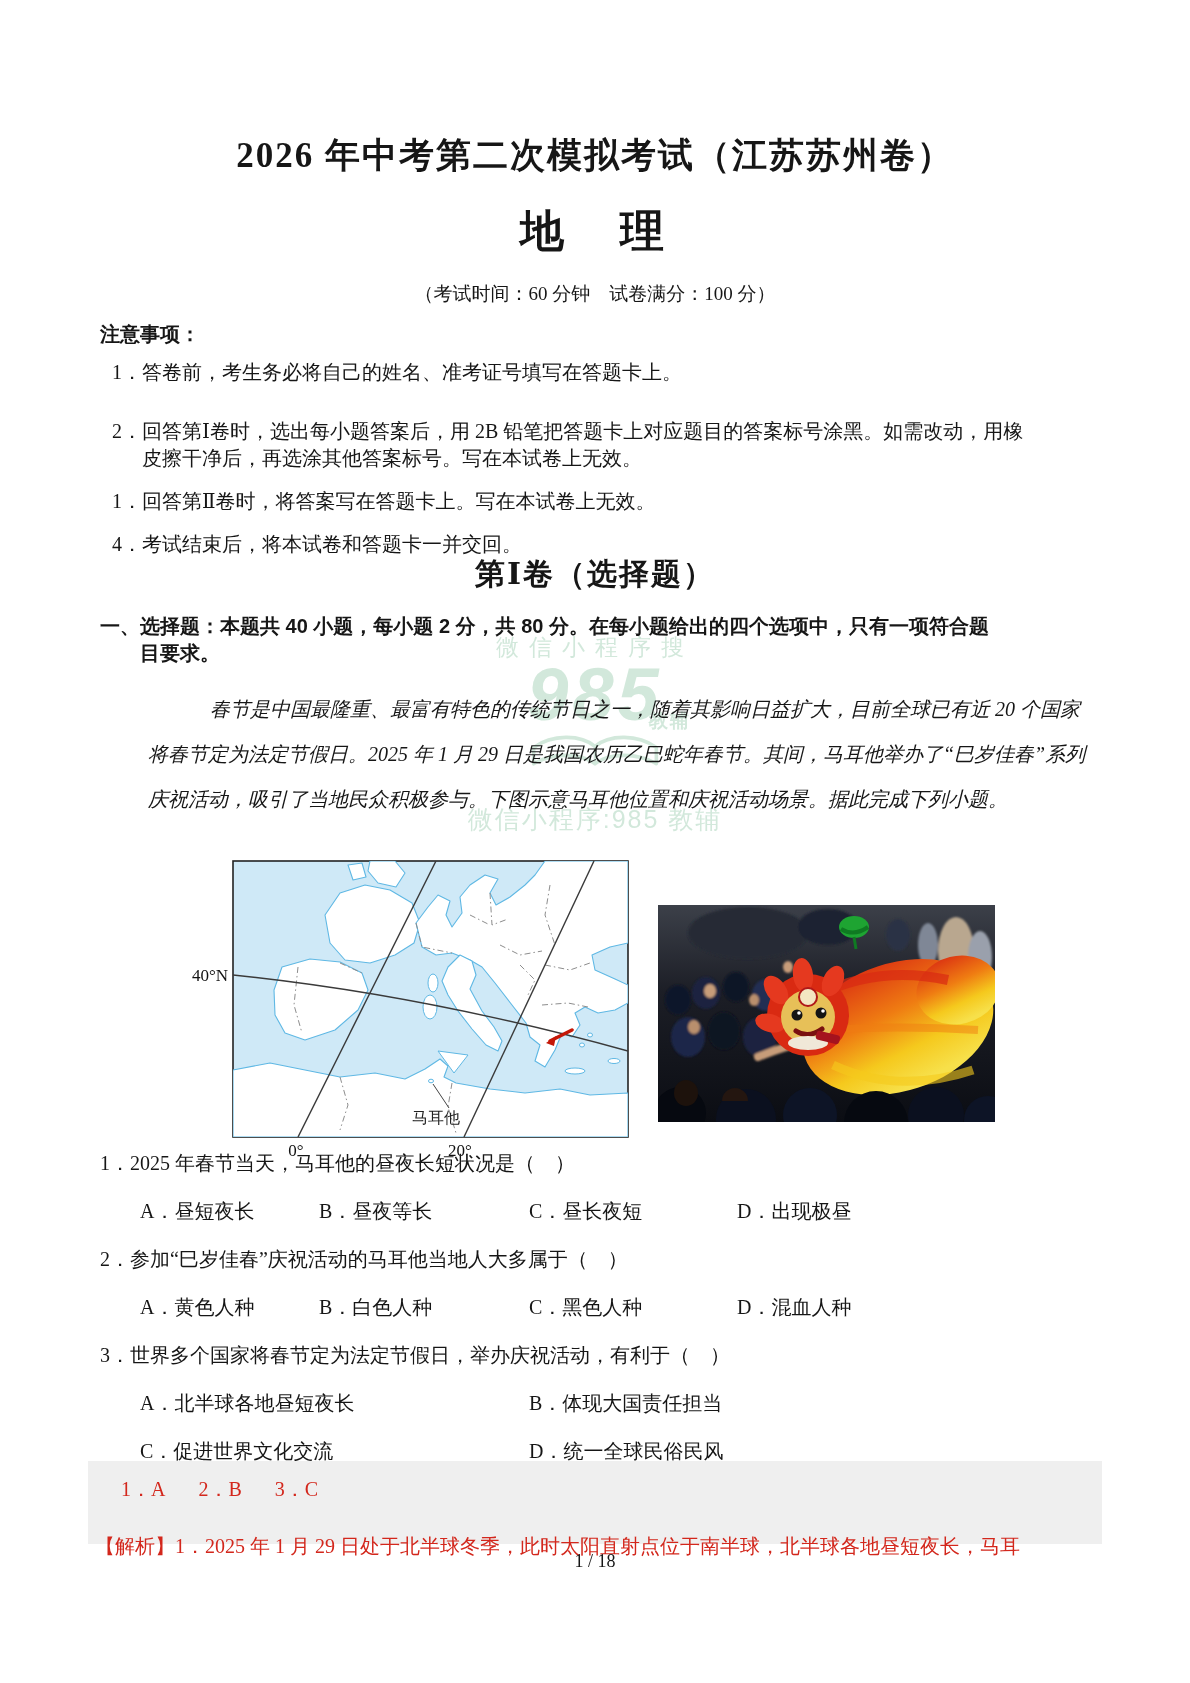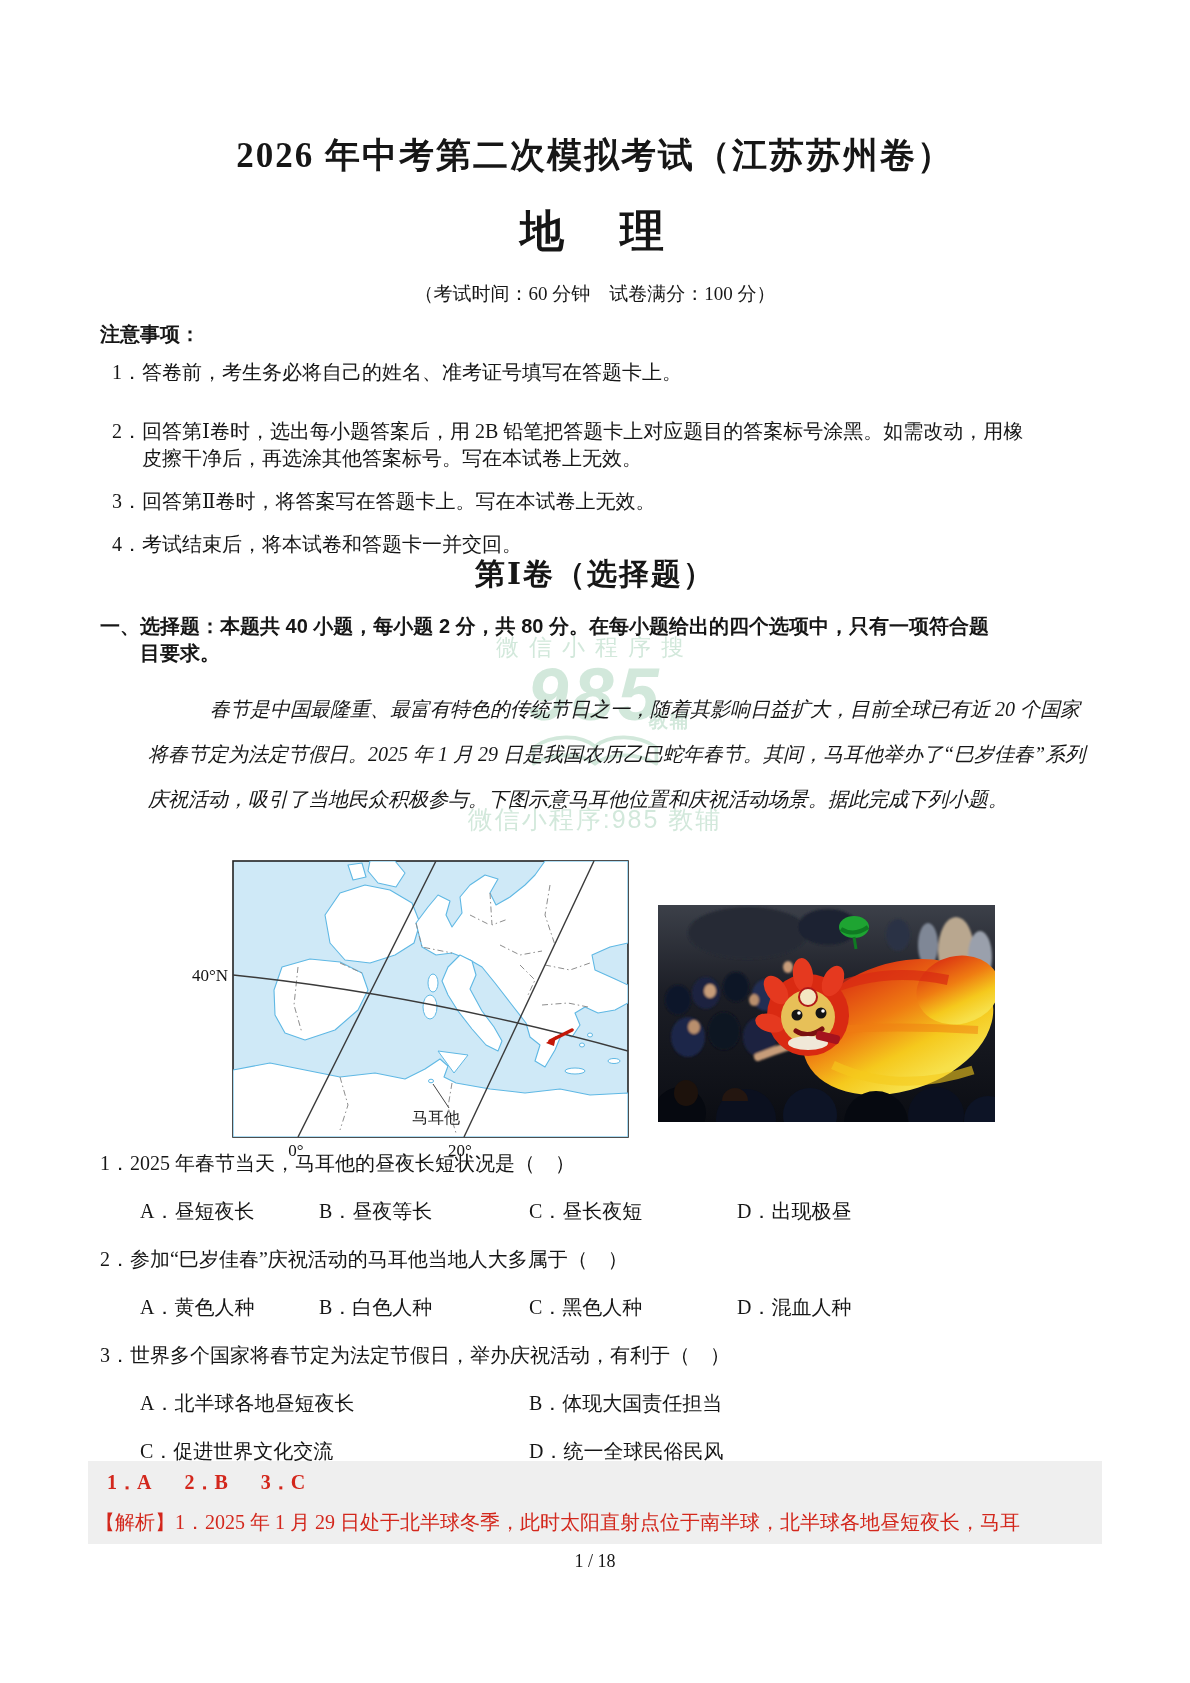--- a/index.html
+++ b/index.html
@@ -27,22 +27,22 @@
   .i1{top:613px;}.i2{top:640px;left:140px;}
   .passage{left:102px;font-size:20px;font-style:italic;white-space:nowrap;margin-left:46px;}
   .p1{top:696px;padding-left:62px;}.p2{top:741px;}.p3{top:786px;}
   .qtext{left:100px;font-size:20px;white-space:nowrap;}
   .q1t{top:1150px;}.q2t{top:1246px;}.q3t{top:1342px;}
   .opts{left:100px;width:1002px;padding-left:40px;display:grid;font-size:20px;white-space:nowrap;}
   .opts4{grid-template-columns:179px 210px 208px auto;}
   .opts2{grid-template-columns:389px auto;}
   .q1o{top:1198px;}.q2o{top:1294px;}.q3o1{top:1390px;}.q3o2{top:1438px;}
   .answer-band{left:88px;top:1461px;width:1014px;height:83px;background:var(--band-gray);color:var(--accent-red);}
-  .answer-line{margin-top:8px;padding-left:19px;font-size:20px;display:flex;gap:33px;font-weight:bold;}
-  .analysis-line{margin-top:13px;padding-left:7px;font-size:20px;white-space:nowrap;}
+  .answer-line{margin-top:15px;padding-left:33px;font-size:20px;display:flex;gap:33px;}
+  .analysis-line{margin-top:30px;padding-left:7px;font-size:20px;white-space:nowrap;}
   .page-num{top:1551px;font-size:18px;}
   .watermark{left:0;right:0;top:632px;text-align:center;color:var(--watermark-green);opacity:.55;z-index:0;pointer-events:none;}
   .wm-line1{font-size:23px;letter-spacing:10px;font-family:"Liberation Sans",sans-serif;}
   .wm-big{position:relative;display:inline-block;font-size:74px;line-height:64px;font-weight:700;font-style:italic;letter-spacing:4px;font-family:"Liberation Sans",sans-serif;}
   .wm-badge{position:absolute;right:-28px;top:26px;font-size:19px;font-style:normal;letter-spacing:2px;}
   .wm-line2{font-size:25px;letter-spacing:2px;margin-top:26px;font-family:"Liberation Sans",sans-serif;}
   .content{position:relative;z-index:1;}
   .map-svg{left:190px;top:855px;}
   .photo-svg{left:658px;top:905px;}
   
@@ -79,21 +79,21 @@
   <div class="content">
 
     <div class="abs ctr title">2026 年中考第二次模拟考试（江苏苏州卷）</div>
     <div class="abs ctr subject">地　理</div>
     <div class="abs ctr exam-info">（考试时间：60 分钟　试卷满分：100 分）</div>
 
     <div class="abs notice-head">注意事项：</div>
     <div class="abs note n1">1．答卷前，考生务必将自己的姓名、准考证号填写在答题卡上。</div>
     <div class="abs note n2">2．回答第Ⅰ卷时，选出每小题答案后，用 2B 铅笔把答题卡上对应题目的答案标号涂黑。如需改动，用橡</div>
     <div class="abs note n2b">皮擦干净后，再选涂其他答案标号。写在本试卷上无效。</div>
-    <div class="abs note n3">3．回答第Ⅱ卷时，将答案写在答题卡上。写在本试卷上无效。</div>
+    <div class="abs note n3">1．回答第Ⅱ卷时，将答案写在答题卡上。写在本试卷上无效。</div>
     <div class="abs note n4">4．考试结束后，将本试卷和答题卡一并交回。</div>
 
     <div class="abs ctr sec-title">第Ⅰ卷（选择题）</div>
     <div class="abs instr i1">一、选择题：本题共 40 小题，每小题 2 分，共 80 分。在每小题给出的四个选项中，只有一项符合题</div>
     <div class="abs instr i2">目要求。</div>
 
     <div class="abs passage p1">春节是中国最隆重、最富有特色的传统节日之一，随着其影响日益扩大，目前全球已有近 20 个国家</div>
     <div class="abs passage p2">将春节定为法定节假日。2025 年 1 月 29 日是我国农历乙巳蛇年春节。其间，马耳他举办了“巳岁佳春”系列</div>
     <div class="abs passage p3">庆祝活动，吸引了当地民众积极参与。下图示意马耳他位置和庆祝活动场景。据此完成下列小题。</div>
 

